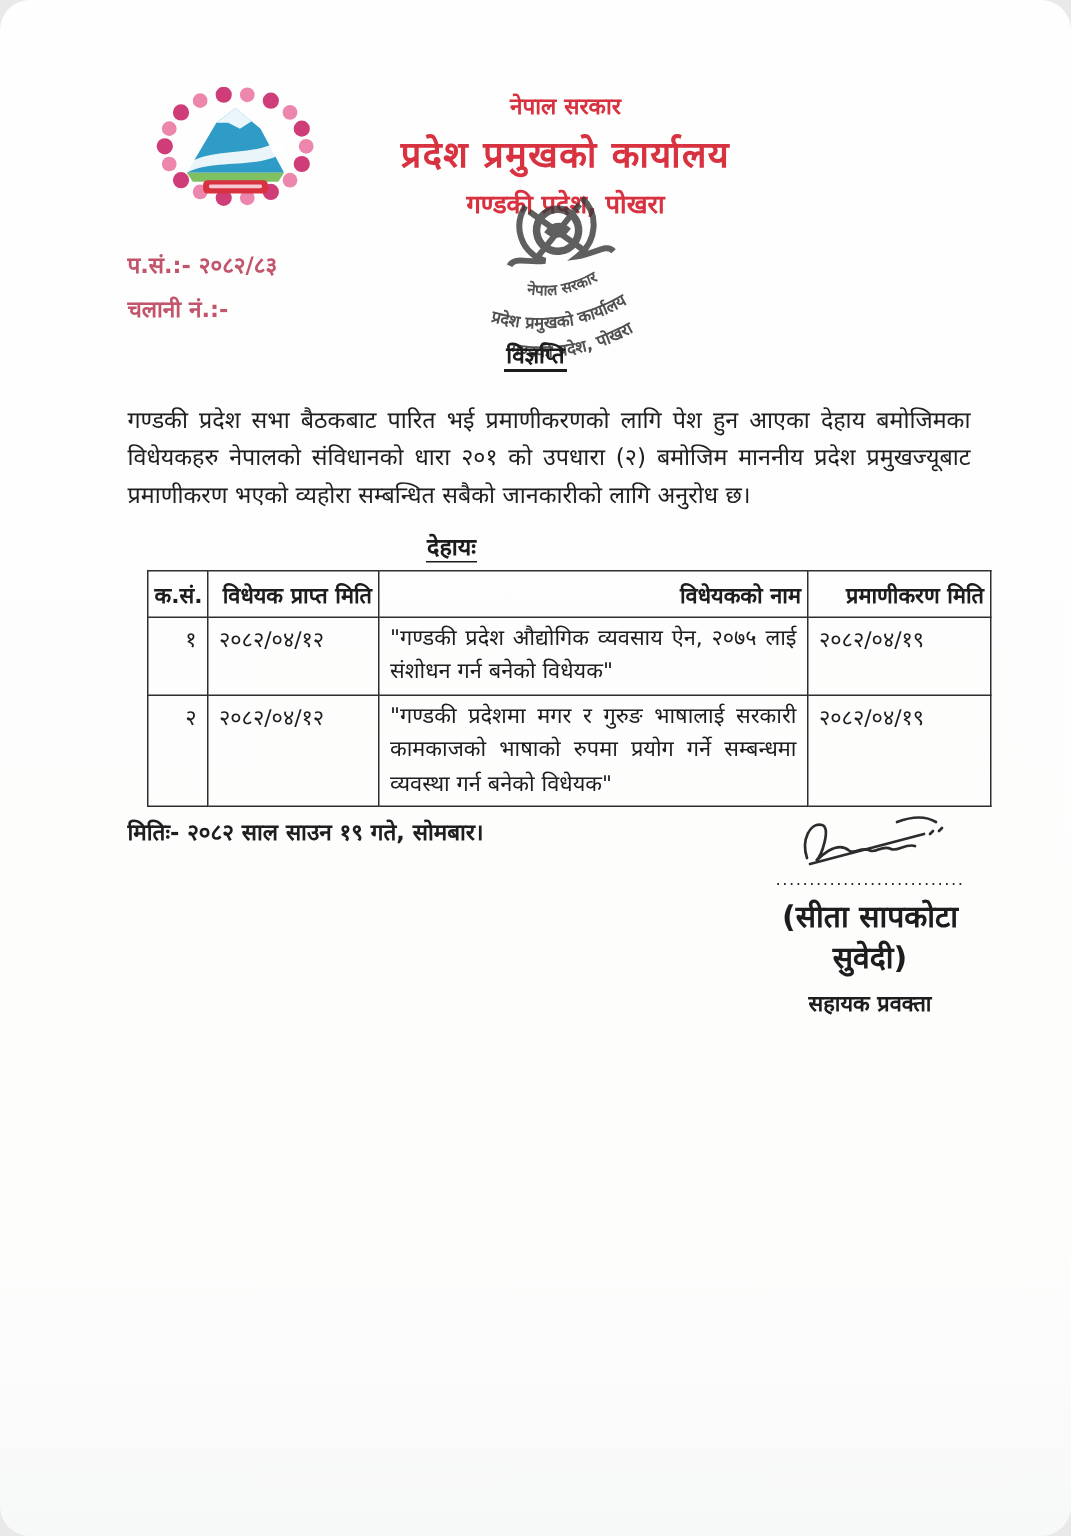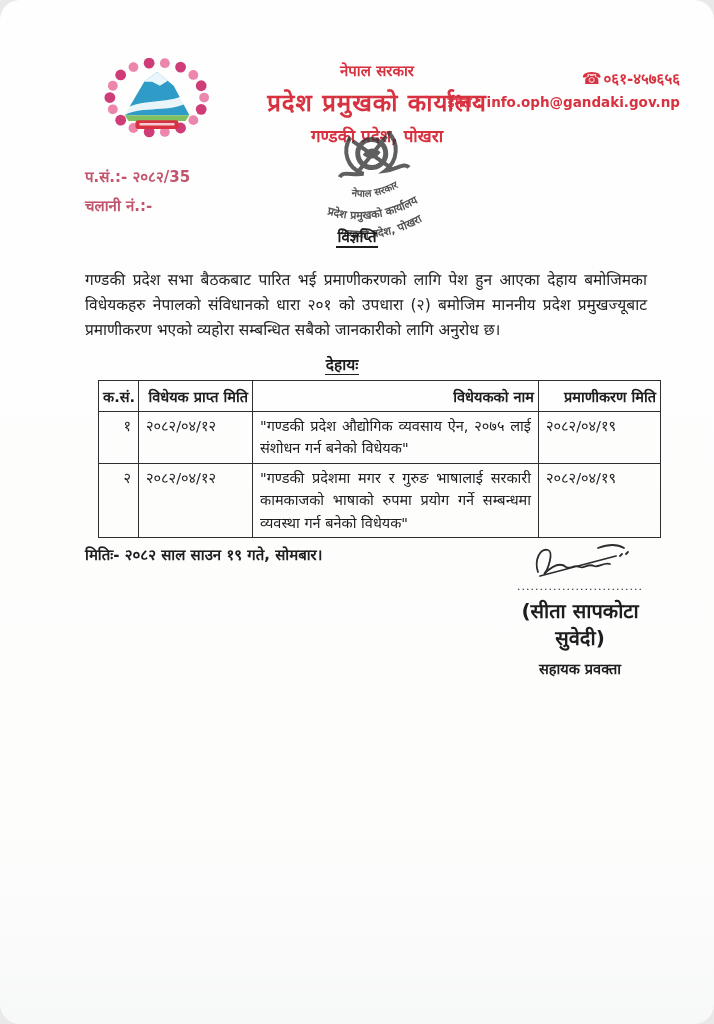--- a/index.html
+++ b/index.html
@@ -28,21 +28,21 @@
   
   .stamp{position:absolute;left:288px;top:126px;width:180px;height:130px;transform:rotate(-8deg);opacity:.88;}
   
   .notice-title{position:absolute;left:0;top:226px;width:714px;text-align:center;
     font-size:15px;font-weight:bold;color:#1c1c1c;}
   .notice-title span{border-bottom:2px solid #1c1c1c;padding:0 2px;}
   
   .body-par{position:absolute;left:85px;top:268px;width:562px;
     font-size:15.5px;line-height:1.6;text-align:justify;color:#1e1e1e;font-weight:500;}
   .details-head{position:absolute;left:0;top:353px;width:602px;text-align:center;
-    font-size:15.5px;font-weight:bold;color:#1c1c1c;padding-left:41px;}
+    font-size:15.5px;font-weight:bold;color:#1c1c1c;}
   .details-head span{border-bottom:1.5px solid #1c1c1c;padding:0 1px;}
   
   table.bills{position:absolute;left:98px;top:380px;width:562px;border-collapse:collapse;table-layout:fixed;}
   table.bills th,table.bills td{border:1.6px solid #2e2e2e;font-size:14.5px;color:#1d1d1d;
     padding:3px 7px;vertical-align:top;}
   table.bills th{font-weight:bold;text-align:right;padding:5px 4px;}
   td.sn{text-align:right;padding-right:9px;}
   td.bill-name{text-align:justify;line-height:1.55;}
   td.date-cell{text-align:left;}
   
@@ -88,32 +88,24 @@
       <rect x="37" y="66" width="36" height="2.5" rx="1" fill="#f6c9d4"></rect>
     </g>
   </svg>
 
   <div class="head-center">
     <div class="govt-line">नेपाल सरकार</div>
     <div class="office-title">प्रदेश प्रमुखको कार्यालय</div>
     <div class="location-line">गण्डकी प्रदेश, पोखरा</div>
   </div>
 
-  <div class="contact">
-    <div class="phone-line">
-      <span class="ph-icon">☎</span><span>०६१-४५७६५६</span>
-    </div>
-    <div class="email-line">
-      <span>ईमेल : </span><span>info.oph@gandaki.gov.np</span>
-    </div>
-  </div>
 
   <div class="refs">
     <div>
-      <span>प.सं.:- </span><span>२०८२/35</span>
+      <span>प.सं.:- </span><span>२०८२/८३</span>
     </div>
     <div>चलानी नं.:-</div>
   </div>
 
   <svg class="stamp" viewBox="0 0 180 130" aria-hidden="true">
     <defs>
       <path id="arc1" d="M 52,62 Q 90,80 130,54" fill="none"></path>
       <path id="arc2" d="M 34,80 Q 90,106 148,72" fill="none"></path>
       <path id="arc3" d="M 40,102 Q 90,122 146,94" fill="none"></path>
     </defs>

